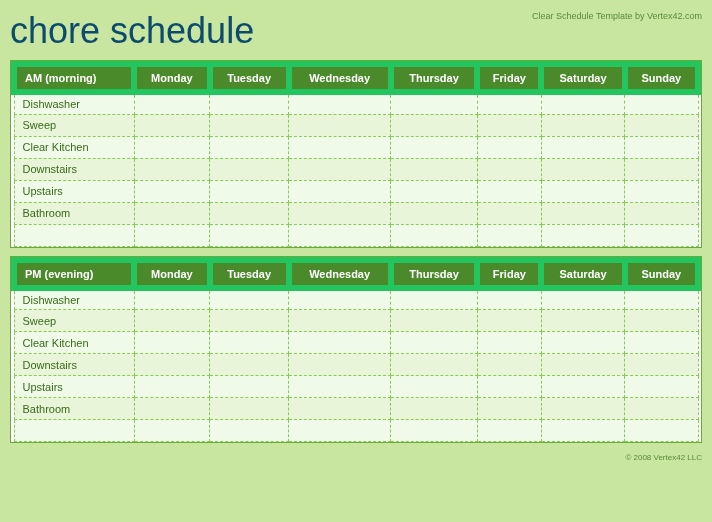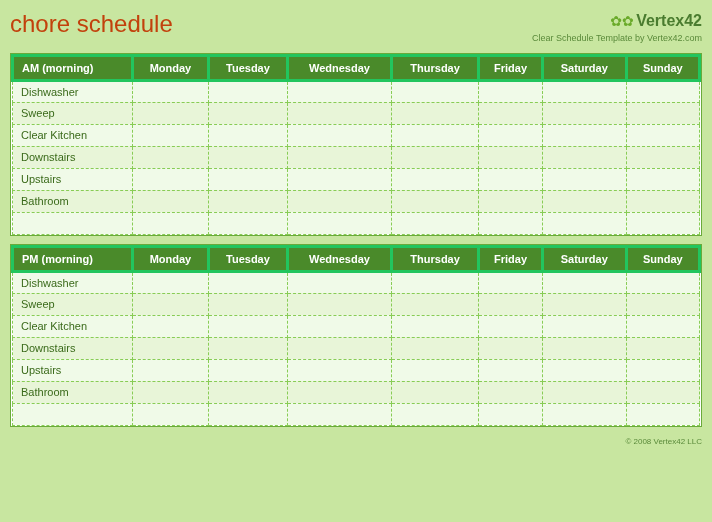--- a/index.html
+++ b/index.html
@@ -18,22 +18,22 @@
       display: flex;
       flex-direction: column;
     }
     .header {
       display: flex;
       justify-content: space-between;
       align-items: flex-start;
       margin-bottom: 8px;
     }
     .title {
-      font-size: 24px;
-      color: #c2410c;
+      font-size: 36px;
+      color: #0c4a6e;
       font-weight: normal;
       font-family: Arial, sans-serif;
     }
     .logo-area {
       text-align: right;
       font-size: 9px;
       color: #5a8a3a;
       line-height: 1.4;
     }
     .logo-text {
@@ -52,21 +52,21 @@
     }
     thead tr {
       background-color: #4a8a2a;
       color: white;
     }
     thead th {
       padding: 5px 4px;
       font-size: 11px;
       font-weight: bold;
       text-align: center;
-      border: 3px solid #22c55e;
+      border: 6px solid #22c55e;
     }
     thead th:first-child {
       text-align: left;
       padding-left: 8px;
       width: 120px;
     }
     tbody tr {
       background-color: #f0fae8;
     }
     tbody tr:nth-child(even) {
@@ -96,24 +96,20 @@
       font-size: 14px;
     }
   </style>
 </head>
 <body>
 
 <div class="page">
   <div class="header">
     <h1 class="title">chore schedule</h1>
     <div class="logo-area">
-      <div>
-        <span class="leaf-icon">✿✿</span>
-        <span class="logo-text">Vertex42</span>
-      </div>
       <div>Clear Schedule Template by Vertex42.com</div>
     </div>
   </div>
 
   <div class="table-wrapper">
     <table>
       <thead>
         <tr>
           <th>AM (morning)</th>
           <th>Monday</th>
@@ -197,21 +193,21 @@
           <td></td>
         </tr>
       </tbody>
     </table>
   </div>
 
   <div class="table-wrapper">
     <table>
       <thead>
         <tr>
-          <th>PM (morning)</th>
+          <th>PM (evening)</th>
           <th>Monday</th>
           <th>Tuesday</th>
           <th>Wednesday</th>
           <th>Thursday</th>
           <th>Friday</th>
           <th>Saturday</th>
           <th>Sunday</th>
         </tr>
       </thead>
       <tbody>

